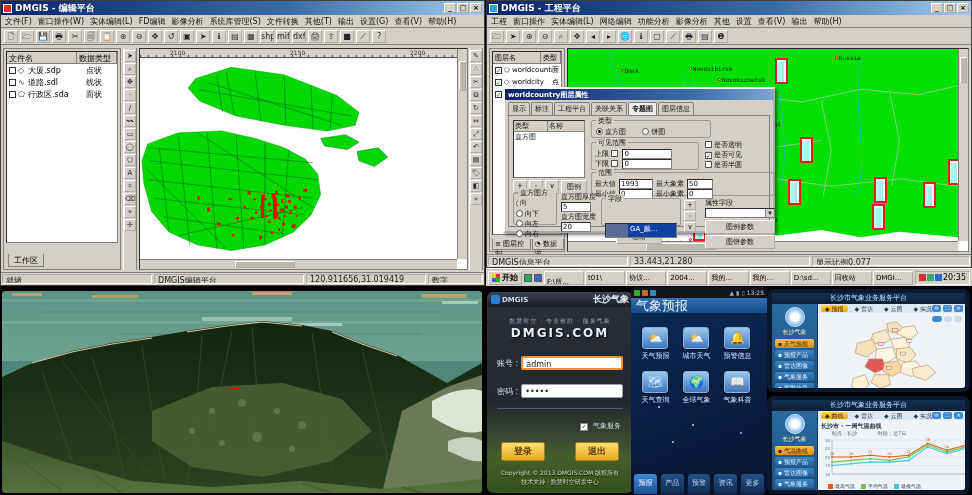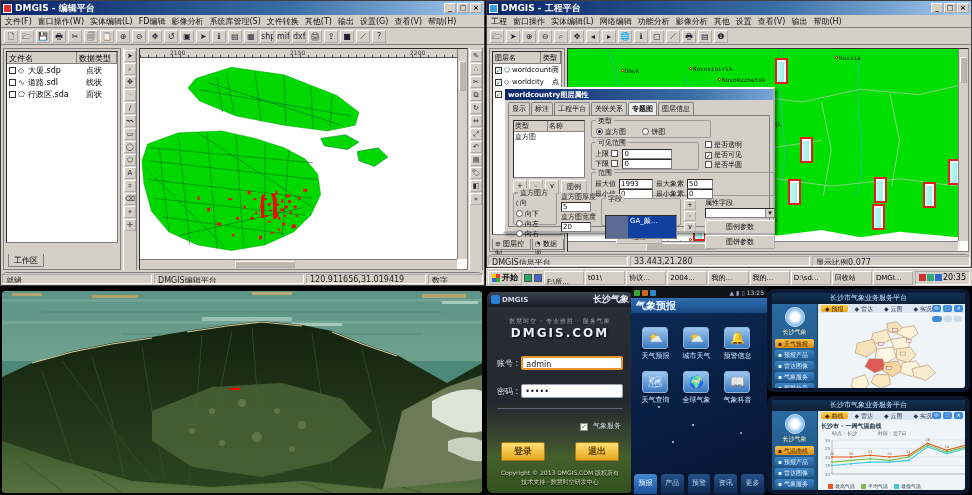--- a/index.html
+++ b/index.html
@@ -7,21 +7,21 @@
   .abs { position:absolute; }
 
   
   .win { position:absolute; background:#d4d0c8; border:1px solid #404040; box-shadow:1px 1px 0 #000; }
   .titlebar { height:14px; background:linear-gradient(90deg,#0a246a,#3a6ea5 60%,#a6caf0); display:flex; align-items:center; padding:0 2px; color:#fff; font-size:9px; font-weight:bold; gap:3px; }
   .titlebar .wbtns { margin-left:auto; display:flex; gap:1px; }
   .wbtn { width:12px; height:10px; background:#d4d0c8; border:1px outset #fff; font-size:7px; line-height:8px; text-align:center; color:#000; }
   .menubar { height:13px; background:#d4d0c8; display:flex; align-items:center; gap:6px; padding:0 4px; font-size:8px; color:#111; border-bottom:1px solid #808080; }
   .toolbar { height:17px; background:#d4d0c8; display:flex; align-items:center; gap:2px; padding:0 3px; border-bottom:1px solid #808080; }
   .tbtn { width:14px; height:13px; border:1px outset #fff; background:#d4d0c8; font-size:8px; line-height:12px; text-align:center; color:#223; overflow:hidden; }
-  .statusbar { position:absolute; left:0; right:0; bottom:0; height:13px; background:#d4d0c8; border-top:1px solid #808080; display:flex; font-size:8px; color:#222;border-radius:6px; }
+  .statusbar { position:absolute; left:0; right:0; bottom:0; height:13px; background:#d4d0c8; border-top:1px solid #808080; display:flex; font-size:8px; color:#222; }
   .statusbar .cell { border:1px inset #fff; margin:1px; padding:0 3px; white-space:nowrap; overflow:hidden; }
 
   .panel { position:absolute; background:#d4d0c8; }
   .ptable { background:#fff; border:1px inset #808080; position:absolute; inset:2px 2px 26px 2px; overflow:hidden; }
   .phead { display:flex; background:#d4d0c8; border-bottom:1px solid #808080; font-size:8px; height:12px; }
   .phead div { border-right:1px solid #808080; padding:1px 2px; }
   .prow { display:flex; font-size:8px; height:12px; align-items:center; }
   .prow .cb { width:7px; height:7px; border:1px solid #333; margin:0 2px; background:#fff; flex:none; }
   .ptab { position:absolute; bottom:2px; left:4px; height:13px; background:#d4d0c8; border:1px solid #808080; border-top:none; font-size:8px; padding:1px 5px; }
 
@@ -598,21 +598,21 @@
         <div style="display:flex;gap:3px;padding:0 3px">
           <span>最小值</span>
             <span class="tfield" style="width:34px">0</span>
           <span>最小象素</span>
             <span class="tfield" style="width:26px">0</span>
         </div>
       </div>
 
       <div class="group" style="left:92px;top:82px;width:80px;height:28px">
         <span class="glabel">字段</span>
-        <div style="margin:10px 3px;background:#e5e5e5;border:1px inset #808080;height:24px;display:flex">
+        <div style="margin:18px 3px;background:#e5e5e5;border:1px inset #808080;height:15px;display:flex">
           <span style="background:#5a6c94;width:22px"></span>
           <span style="background:#1040a0;color:#fff;padding:0 2px;flex:1">GA_颜...</span>
         </div>
       </div>
       <div style="position:absolute;left:175px;top:84px;display:flex;flex-direction:column;gap:1px">
         <span class="dbtn" style="width:12px;padding:0">+</span>
         <span class="dbtn" style="width:12px;padding:0">-</span>
         <span class="dbtn" style="width:12px;padding:0">∨</span>
       </div>
 
@@ -778,21 +778,21 @@
 <div class="phone" style="left:631px;top:287px;width:136px;height:208px;background:linear-gradient(160deg,#0c2c58 0%,#0a2248 40%,#061430 100%);">
   <div style="height:11px;background:#101418;display:flex;align-items:center;gap:2px;padding:0 3px">
     <span style="width:6px;height:6px;background:#3a3;border-radius:1px"></span>
     <span style="width:6px;height:6px;background:#c62;border-radius:1px"></span>
     <span style="width:6px;height:6px;background:#38c;border-radius:1px"></span>
     <span style="margin-left:auto;color:#9ac;font-size:6px">▲</span>
     <span style="color:#9ac;font-size:6px">▮</span>
     <span style="color:#9ac;font-size:6px">▯</span>
     <span style="color:#cde;font-size:6px">13:25</span>
   </div>
-  <div style="height:15px;background:linear-gradient(#2f6fb2,#174a84);color:#eaf4ff;font-size:10px;font-weight:bold;line-height:15px;padding:0 5px">气象预报</div>
+  <div style="height:15px;background:linear-gradient(#2f6fb2,#174a84);color:#eaf4ff;font-size:13px;font-weight:normal;line-height:15px;padding:0 5px">气象预报</div>
 
   <div style="position:absolute;inset:30px 0 30px 0;pointer-events:none">
     <span class="abs" style="left:20%;top:60%;width:2px;height:2px;background:#bcd4ee;border-radius:50%"></span>
     <span class="abs" style="left:70%;top:55%;width:2px;height:2px;background:#9ab8dd;border-radius:50%"></span>
     <span class="abs" style="left:45%;top:72%;width:2px;height:2px;background:#cfe0f2;border-radius:50%"></span>
     <span class="abs" style="left:80%;top:78%;width:2px;height:2px;background:#9ab8dd;border-radius:50%"></span>
     <span class="abs" style="left:30%;top:84%;width:2px;height:2px;background:#bcd4ee;border-radius:50%"></span>
   </div>
   <div id="appgrid" style="display:flex;flex-wrap:wrap;row-gap:10px;padding:14px 4px 0 4px">
       <div class="appcell">

